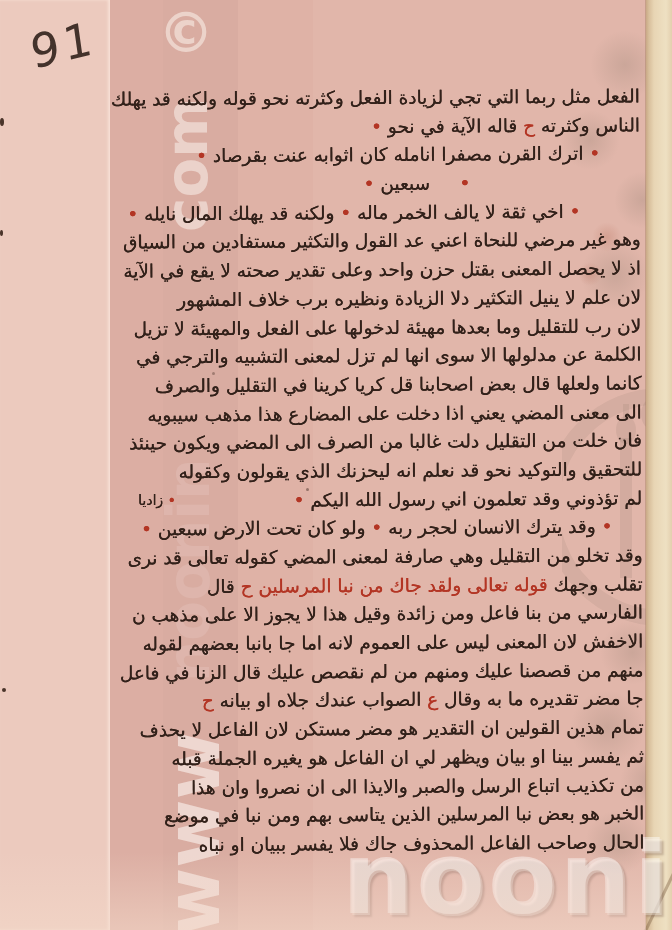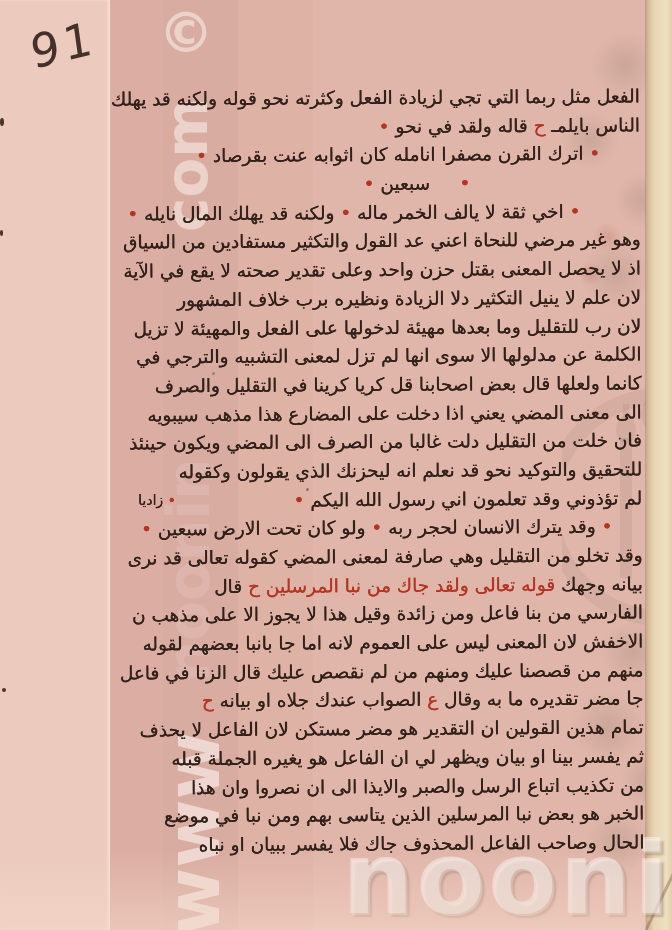--- a/index.html
+++ b/index.html
@@ -109,37 +109,37 @@
   <div class="wm-copyright">©</div>
   <div class="wm-vert wm-com">com</div>
   <div class="wm-vert wm-mid">noonin</div>
   <div class="wm-vert wm-www">www</div>
   <div class="wm-brand">noonin</div>
 
   <div class="page-number">91</div>
 
   <div class="text-block">
       <div class="line"><span class="ink">الفعل مثل ربما التي تجي لزيادة الفعل وكثرته نحو قوله ولكنه قد يهلك</span></div>
-      <div class="line"><span class="ink">الناس بايلمـ </span><span class="red">ح</span><span class="ink"> قاله ولقد في نحو </span><span class="red">•</span></div>
+      <div class="line"><span class="ink">الناس وكثرته </span><span class="red">ح</span><span class="ink"> قاله الآية في نحو </span><span class="red">•</span></div>
       <div class="line" style="padding-right: 40px;"><span class="red">• </span><span class="ink">اترك القرن مصفرا انامله كان اثوابه عنت بقرصاد</span><span class="red"> •</span></div>
       <div class="line" style="padding-right: 170px;"><span class="red">•&nbsp;&nbsp;&nbsp;&nbsp;&nbsp;</span><span class="ink">سبعين</span><span class="red"> •</span></div>
       <div class="line" style="padding-right: 60px;"><span class="red">• </span><span class="ink">اخي ثقة لا يالف الخمر ماله </span><span class="red">•</span><span class="ink"> ولكنه قد يهلك المال نايله </span><span class="red">•</span></div>
       <div class="line"><span class="ink">وهو غير مرضي للنحاة اعني عد القول والتكثير مستفادين من السياق</span></div>
       <div class="line"><span class="ink">اذ لا يحصل المعنى بقتل حزن واحد وعلى تقدير صحته لا يقع في الآية</span></div>
       <div class="line"><span class="ink">لان علم لا ينيل التكثير دلا الزيادة ونظيره برب خلاف المشهور</span></div>
       <div class="line"><span class="ink">لان رب للتقليل وما بعدها مهيئة لدخولها على الفعل والمهيئة لا تزيل</span></div>
       <div class="line"><span class="ink">الكلمة عن مدلولها الا سوى انها لم تزل لمعنى التشبيه والترجي في</span></div>
       <div class="line"><span class="ink">كانما ولعلها قال بعض اصحابنا قل كريا كرينا في التقليل والصرف</span></div>
       <div class="line"><span class="ink">الى معنى المضي يعني اذا دخلت على المضارع هذا مذهب سيبويه</span></div>
       <div class="line"><span class="ink">فان خلت من التقليل دلت غالبا من الصرف الى المضي ويكون حينئذ</span></div>
       <div class="line"><span class="ink">للتحقيق والتوكيد نحو قد نعلم انه ليحزنك الذي يقولون وكقوله</span></div>
       <div class="line"><span class="ink">لم تؤذوني وقد تعلمون اني رسول الله اليكم </span><span class="red">•</span></div>
       <div class="line" style="padding-right: 30px;"><span class="red">• </span><span class="ink">وقد يترك الانسان لحجر ربه </span><span class="red">•</span><span class="ink"> ولو كان تحت الارض سبعين </span><span class="red">•</span></div>
       <div class="line"><span class="ink">وقد تخلو من التقليل وهي صارفة لمعنى المضي كقوله تعالى قد نرى</span></div>
-      <div class="line"><span class="ink">بيانه وجهك </span><span class="red">قوله تعالى ولقد جاك من نبا المرسلين ح</span><span class="ink"> قال</span></div>
+      <div class="line"><span class="ink">تقلب وجهك </span><span class="red">قوله تعالى ولقد جاك من نبا المرسلين ح</span><span class="ink"> قال</span></div>
       <div class="line"><span class="ink">الفارسي من بنا فاعل ومن زائدة وقيل هذا لا يجوز الا على مذهب ن</span></div>
       <div class="line"><span class="ink">الاخفش لان المعنى ليس على العموم لانه اما جا بانبا بعضهم لقوله</span></div>
       <div class="line"><span class="ink">منهم من قصصنا عليك ومنهم من لم نقصص عليك قال الزنا في فاعل</span></div>
       <div class="line"><span class="ink">جا مضر تقديره ما به وقال </span><span class="red">ع</span><span class="ink"> الصواب عندك جلاه او بيانه </span><span class="red">ح</span></div>
       <div class="line"><span class="ink">تمام هذين القولين ان التقدير هو مضر مستكن لان الفاعل لا يحذف</span></div>
       <div class="line"><span class="ink">ثم يفسر بينا او بيان ويظهر لي ان الفاعل هو يغيره الجملة قبله</span></div>
       <div class="line"><span class="ink">من تكذيب اتباع الرسل والصبر والايذا الى ان نصروا وان هذا</span></div>
       <div class="line"><span class="ink">الخبر هو بعض نبا المرسلين الذين يتاسى بهم ومن نبا في موضع</span></div>
       <div class="line"><span class="ink">الحال وصاحب الفاعل المحذوف جاك فلا يفسر ببيان او نباه</span></div>
     </div>

